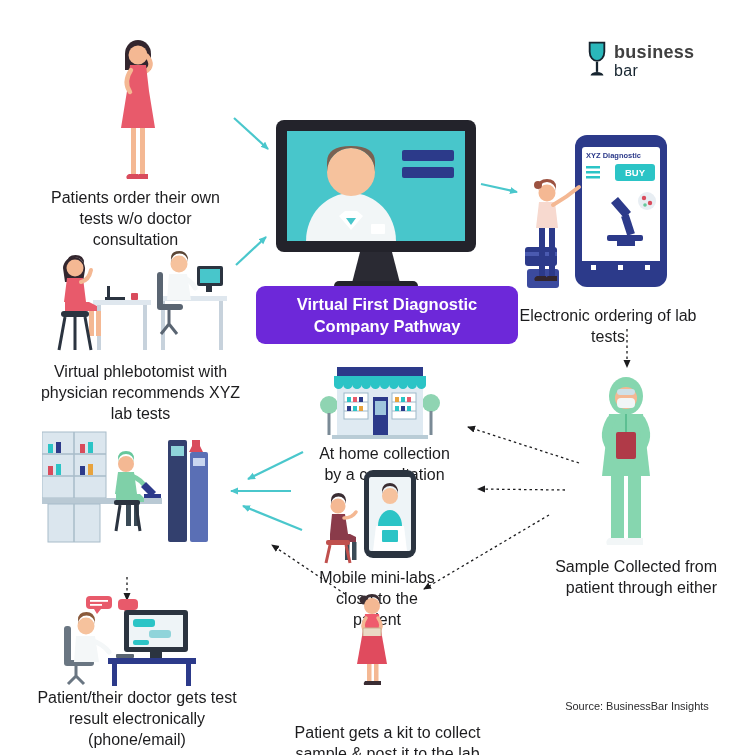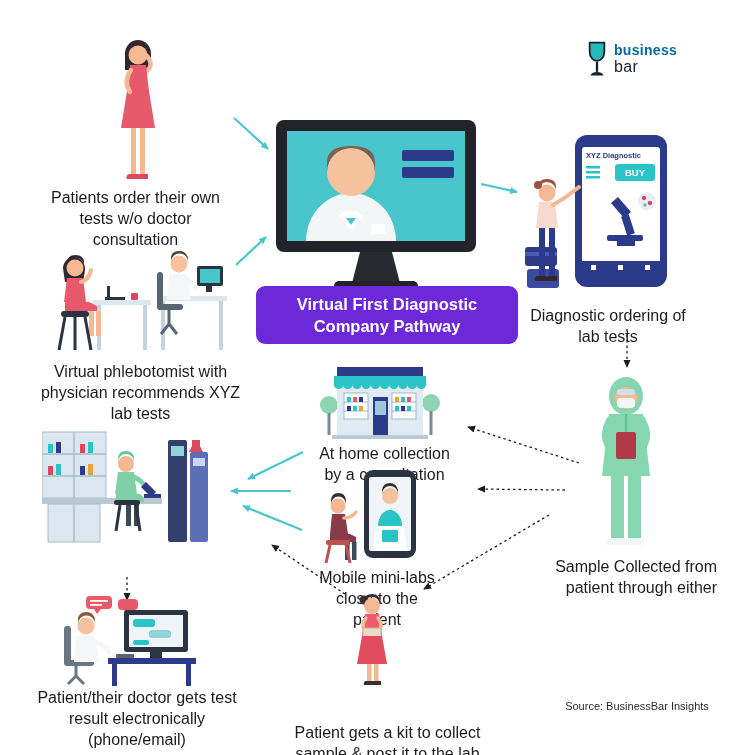--- a/index.html
+++ b/index.html
@@ -15,21 +15,21 @@
   }
   .title-banner {
     position:absolute; left:256px; top:286px; width:262px; height:58px;
     background:#6d28d9; color:#ffffff; border-radius:9px;
     display:flex; align-items:center; justify-content:center; text-align:center;
     font-weight:bold; font-size:16.5px; line-height:1.35; padding:4px 14px;
     box-sizing:border-box; z-index:5;
   }
   .logo { position:absolute; left:586px; top:40px; display:flex; align-items:flex-start; gap:6px; }
   .logo-text { display:flex; flex-direction:column; line-height:1.08; padding-top:3px; }
-  .logo-business { color:#0369a1; font-weight:bold; font-size:14px; letter-spacing:.3px; }
+  .logo-business { color:#404040; font-weight:bold; font-size:18px; letter-spacing:.3px; }
   .logo-bar { color:#16242f; font-weight:normal; font-size:16px; letter-spacing:.3px; }
   .source {
     position:absolute; left:552px; top:700px; width:170px; text-align:center;
     font-size:11px; color:#2b2b2d;
   }
 </style>
 </head>
 <body>
 
 <div class="canvas">
@@ -172,21 +172,21 @@
       <path d="M13,56 a9,9 0 0 1 18,0 l0,-4 q0,-8 -9,-8 q-9,0 -9,8 z" fill="#9c5240"></path>
       <circle cx="13" cy="50" r="4" fill="#9c5240"></circle>
       <path d="M14,67 h16 l3,26 h-22 z" fill="#f7d9cf"></path>
       <path d="M28,70 q14,-8 26,-18" stroke="#f4b893" stroke-width="4" fill="none" stroke-linecap="round"></path>
       <rect x="14" y="93" width="6" height="48" fill="#2c3a8a"></rect>
       <rect x="24" y="93" width="6" height="48" fill="#2c3a8a"></rect>
       <path d="M12,141 h9 v5 h-11 q-2,-3 2,-5 z" fill="#33262e"></path>
       <path d="M23,141 h9 v5 h-11 q-2,-3 2,-5 z" fill="#33262e"></path>
     </svg>
   </div>
-  <div class="caption" style="left:518px; top:306px; width:180px;">Diagnostic ordering of lab tests</div>
+  <div class="caption" style="left:518px; top:306px; width:180px;">Electronic ordering of lab tests</div>
 
   <div class="illus" style="left:320px; top:363px;">
     <svg viewBox="0 0 120 80" width="120" height="80">
       <circle cx="9" cy="42" r="9" fill="#8fd4b2"></circle>
         <rect x="7.5" y="50" width="3" height="22" fill="#7a8a96"></rect>
       <circle cx="111" cy="40" r="9" fill="#8fd4b2"></circle>
         <rect x="109.5" y="48" width="3" height="24" fill="#7a8a96"></rect>
       <rect x="17" y="10" width="86" height="62" fill="#dfeaf2"></rect>
       <rect x="17" y="4" width="86" height="9" fill="#2c3a8a"></rect>
       <rect x="14" y="13" width="92" height="9" fill="#2bc4c6"></rect>

